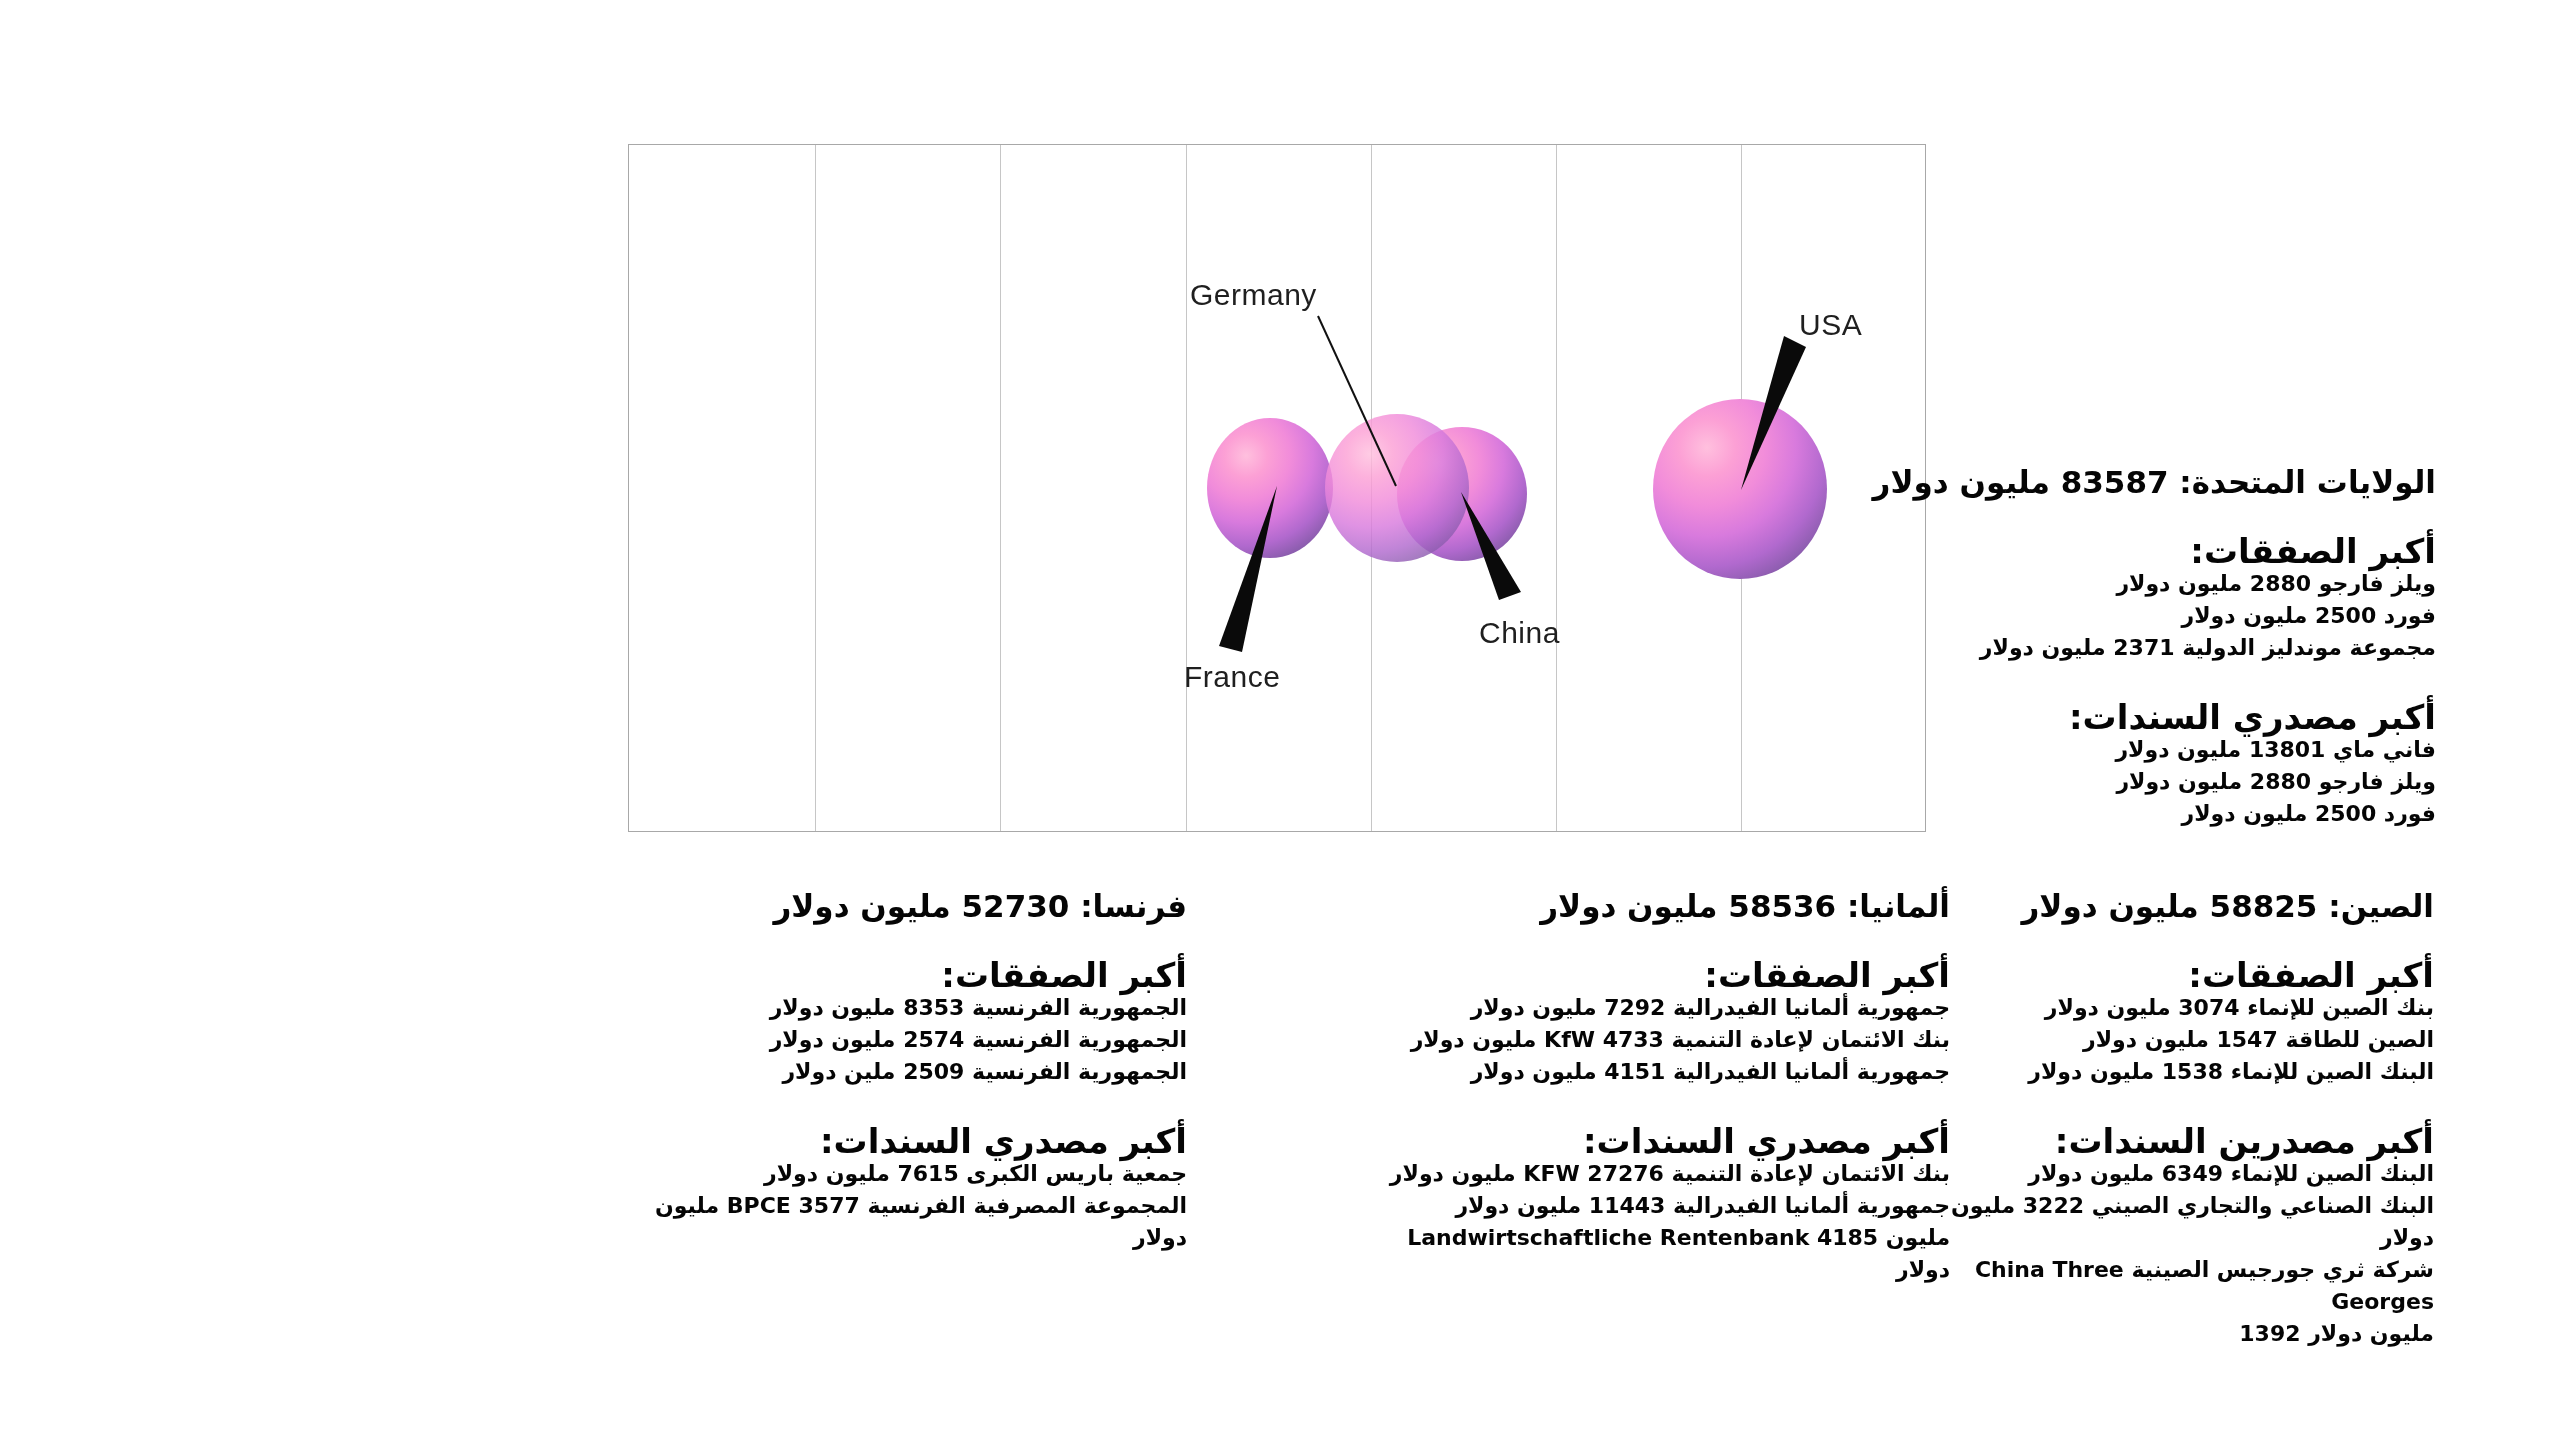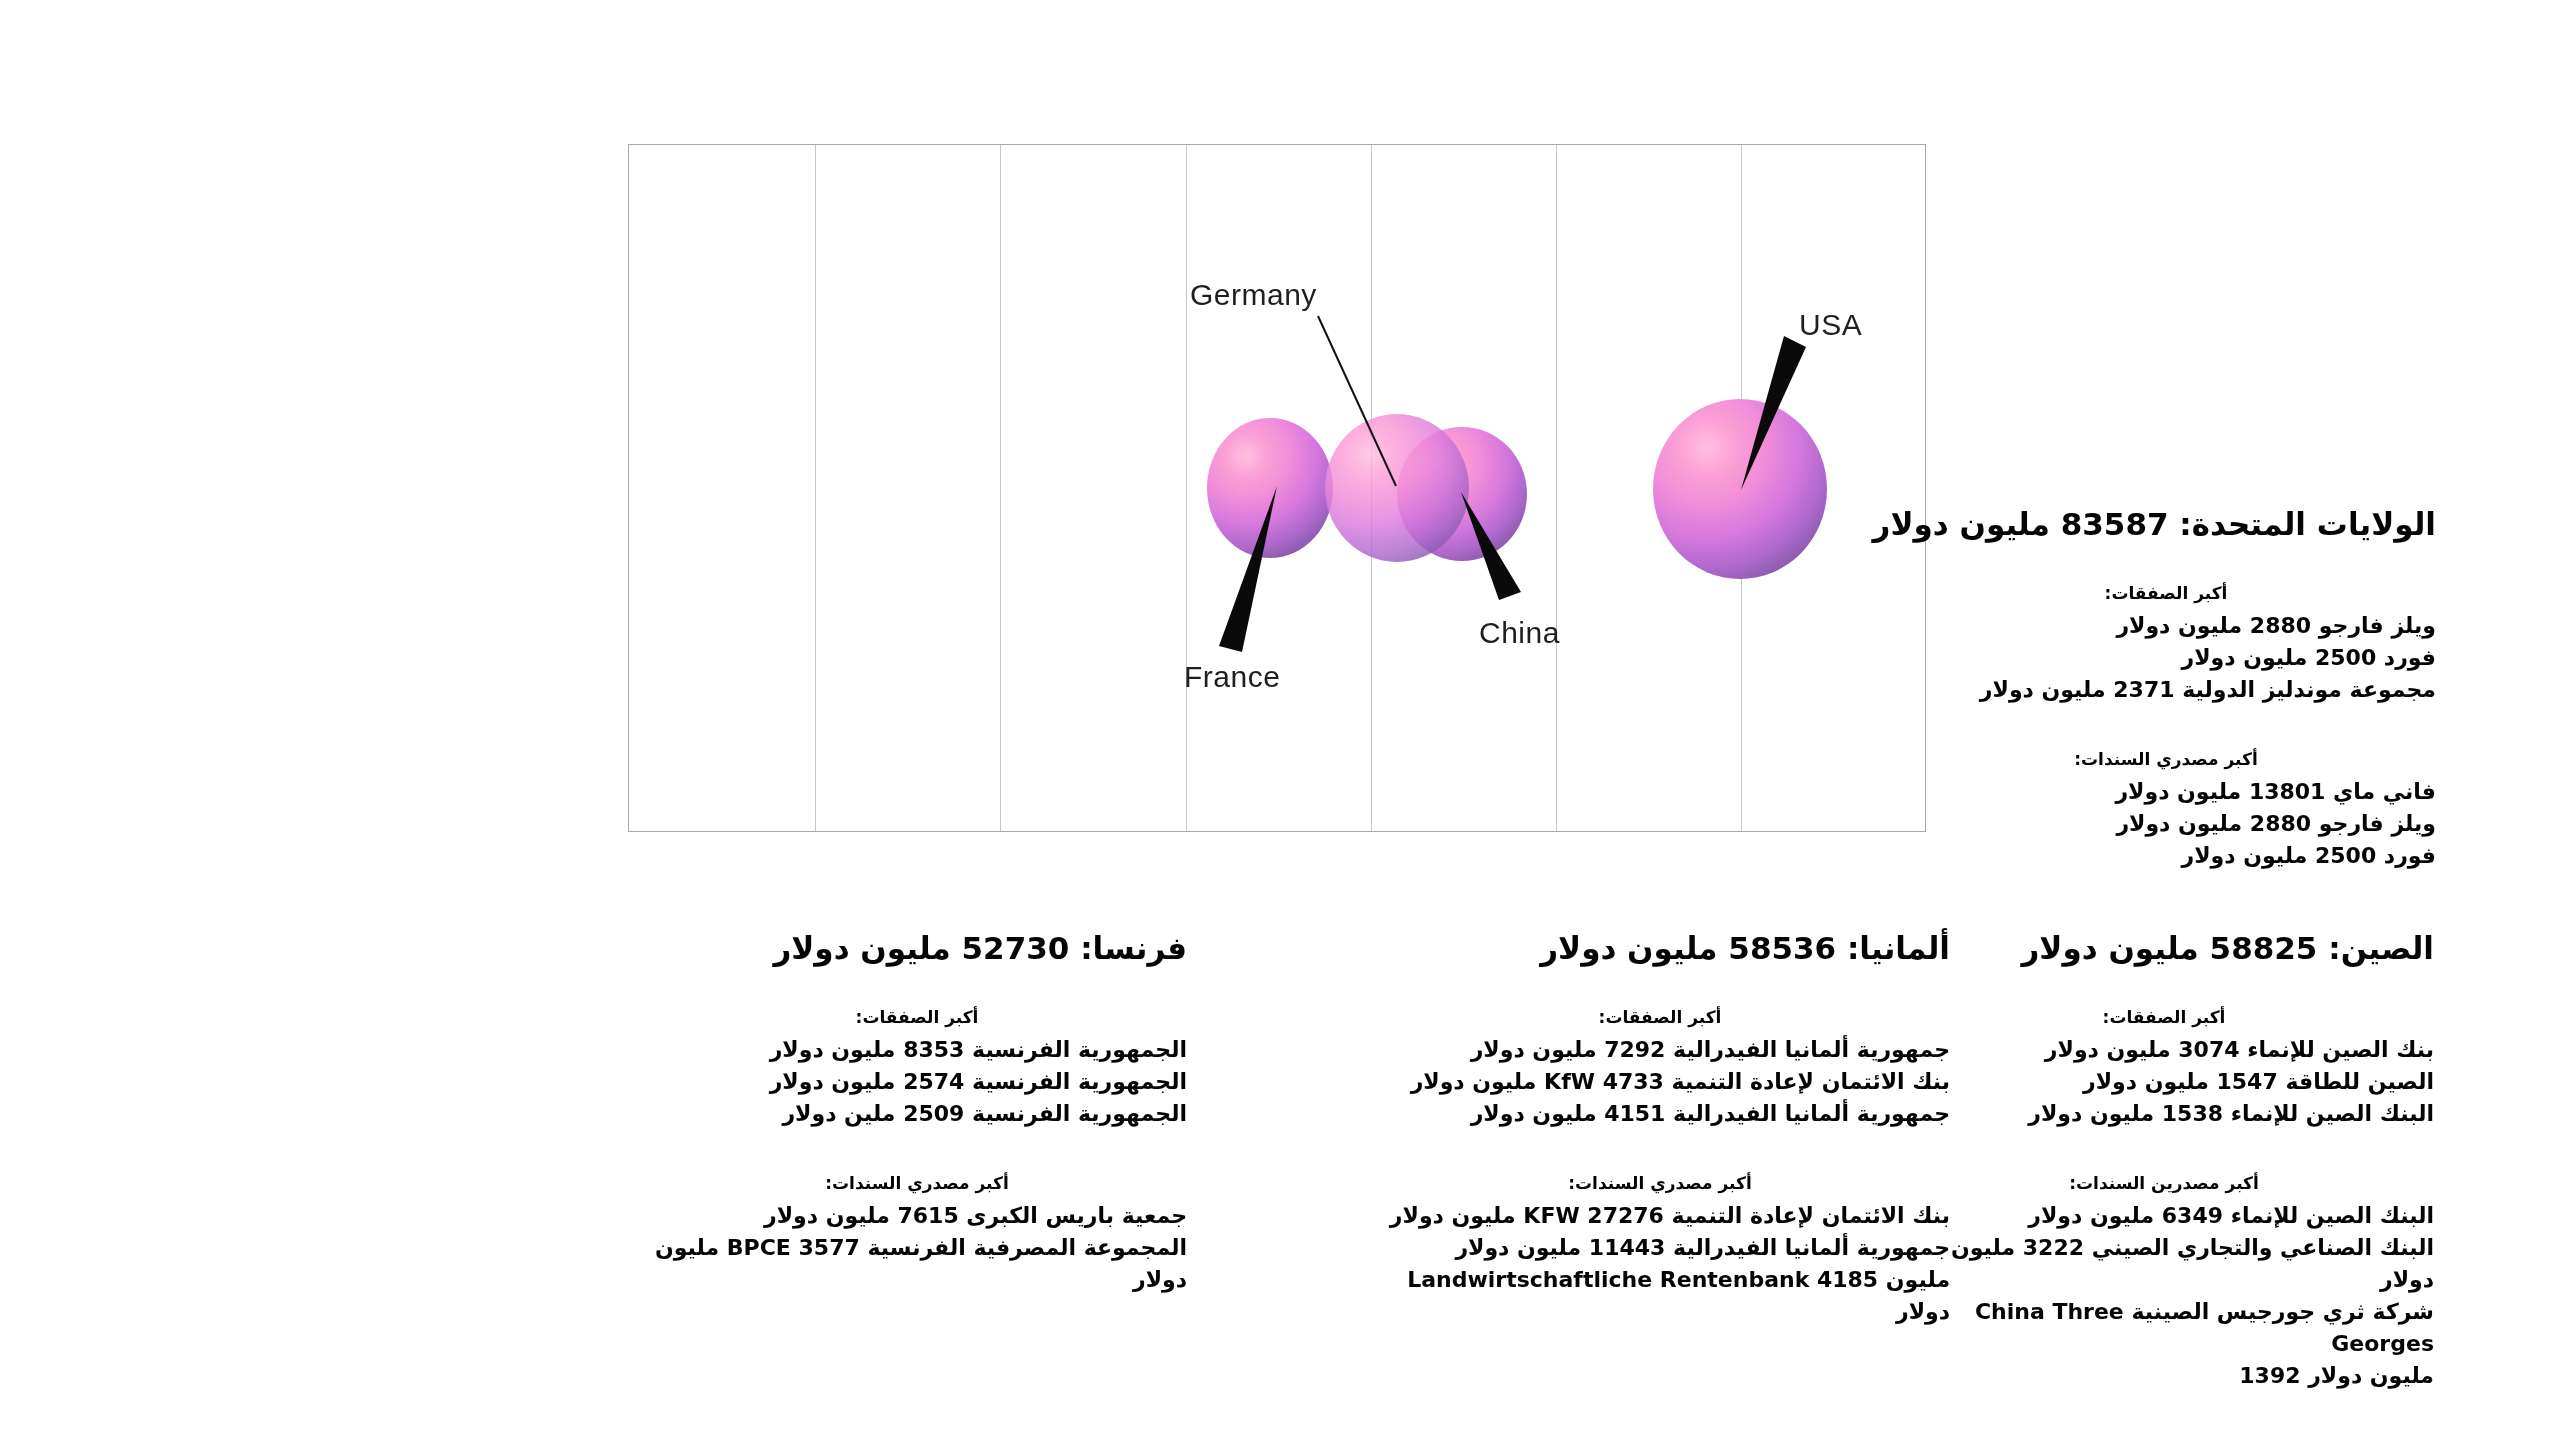--- a/index.html
+++ b/index.html
@@ -22,24 +22,24 @@
   }
   .sphere.ghost{opacity:.82;}
   
   .bubble-label{
     position:absolute;font-family:"Liberation Sans","DejaVu Sans",sans-serif;
     font-size:30px;font-weight:400;color:#1f1f1f;letter-spacing:.5px;white-space:nowrap;
   }
   .callout-svg{position:absolute;left:0;top:0;width:2560px;height:1440px;pointer-events:none;}
   
   .country-block{
-    position:absolute;direction:rtl;text-align:right;color:#050505;margin-top:42px;
+    position:absolute;direction:rtl;text-align:right;color:#050505;
   }
   .country-title{font-size:31px;font-weight:700;line-height:40px;margin-bottom:32px;white-space:nowrap;}
-  .section-header{font-size:17px;font-weight:700;line-height:34px;white-space:nowrap;text-align:center;}
+  .section-header{font-size:34px;font-weight:700;line-height:34px;white-space:nowrap;}
   .line{font-size:22px;font-weight:700;line-height:32px;}
   .section-gap{height:36px;}
 </style>
 </head>
 <body>
 
 <div class="plot">
   <div class="vgrid" style="left:186px"></div>
   <div class="vgrid" style="left:371px"></div>
   <div class="vgrid" style="left:557px"></div>

